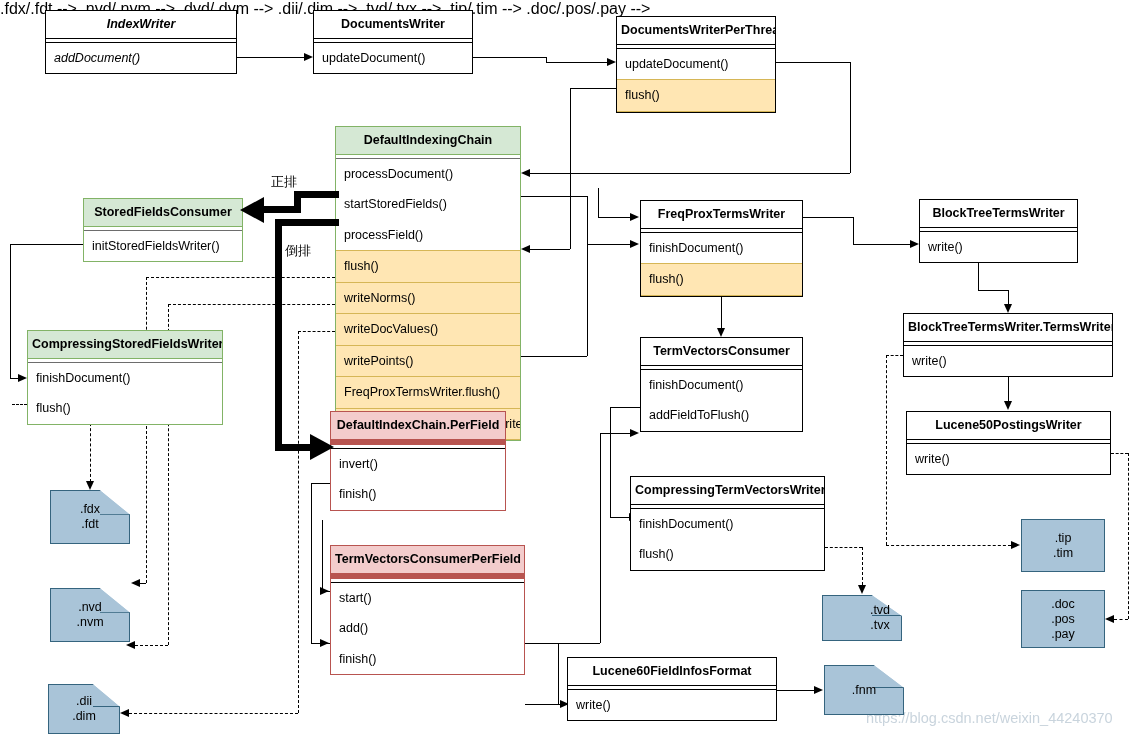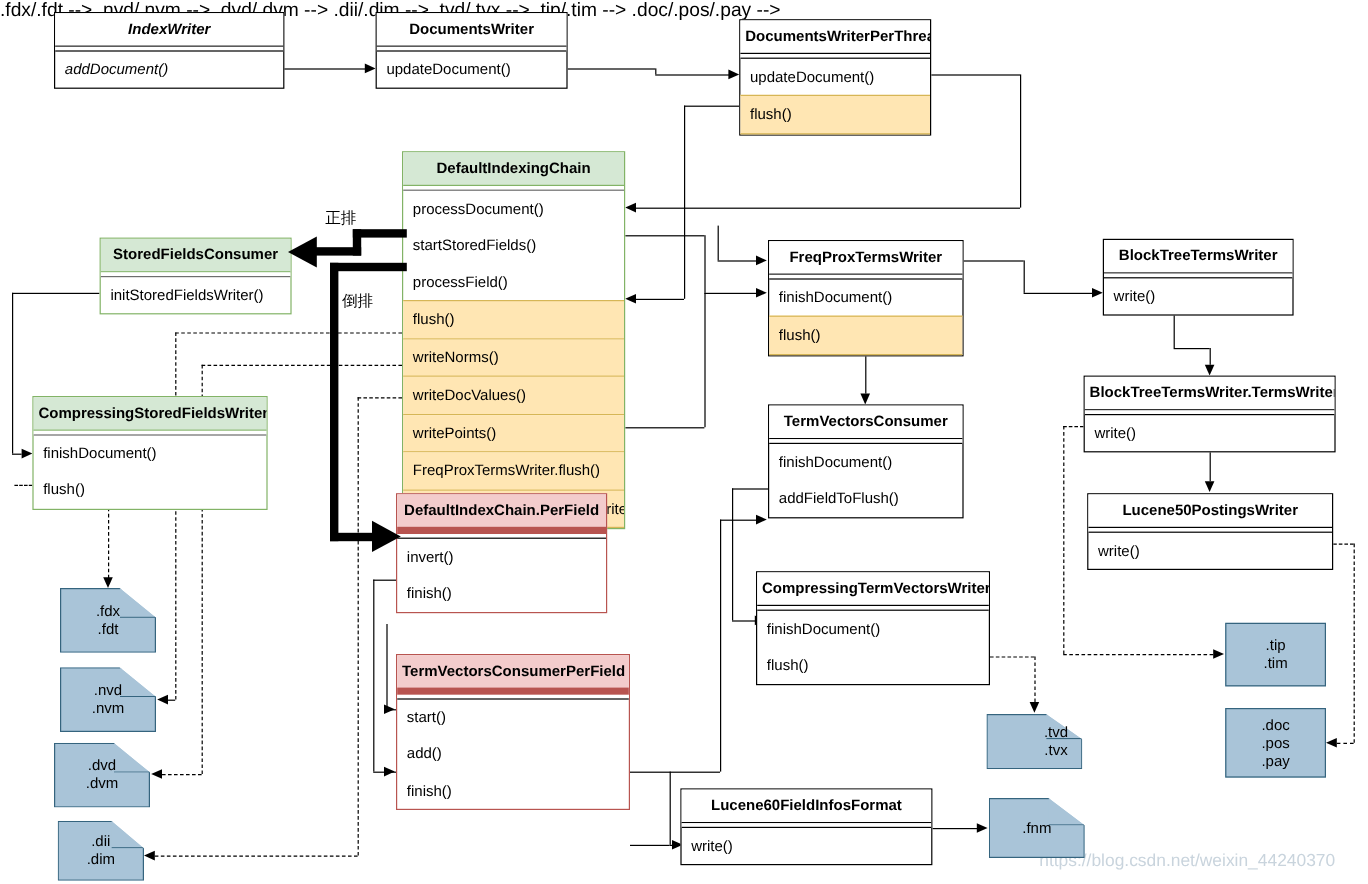--- a/index.html
+++ b/index.html
@@ -271,33 +271,27 @@
   </div>
 
   
   <div class="filebox dogear" style="left:50px; top:490px; width:80px; height:54px;">
     <div class="shape"></div>
     <div class="fold"></div>
     <div class="ftext">.fdx</div>
     <div class="ftext">.fdt</div>
   </div>
 
-  <div class="filebox dogear" style="left:50px; top:556px; width:80px; height:54px;">
+  <div class="filebox dogear" style="left:50px; top:588px; width:80px; height:54px;">
     <div class="shape"></div>
     <div class="fold"></div>
     <div class="ftext">.nvd</div>
     <div class="ftext">.nvm</div>
   </div>
 
-  <div class="filebox dogear" style="left:45px; top:619px; width:80px; height:54px;">
-    <div class="shape"></div>
-    <div class="fold"></div>
-    <div class="ftext">.dvd</div>
-    <div class="ftext">.dvm</div>
-  </div>
 
   <div class="filebox dogear" style="left:48px; top:684px; width:72px; height:50px;">
     <div class="shape"></div>
     <div class="fold"></div>
     <div class="ftext">.dii</div>
     <div class="ftext">.dim</div>
   </div>
 
   <div class="filebox dogear" style="left:822px; top:595px; width:80px; height:46px;padding-left:36px;">
     <div class="shape"></div>

